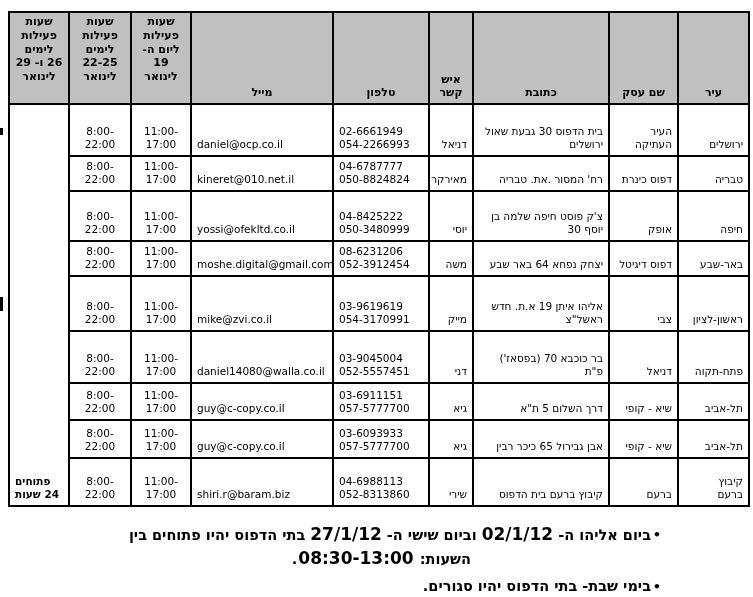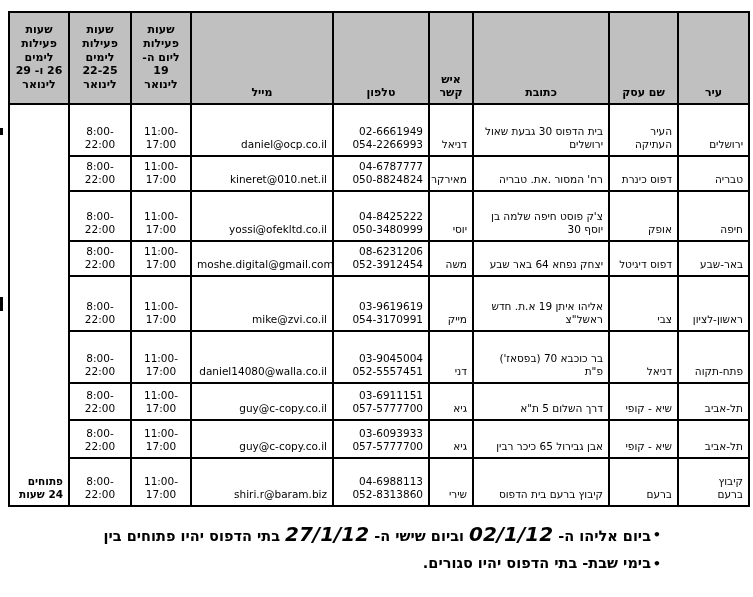--- a/index.html
+++ b/index.html
@@ -7,48 +7,48 @@
   html,body { margin:0; padding:0; }
   body { font-family: "DejaVu Sans", "Liberation Sans", sans-serif; background:#ffffff; color:#000; }
   .page { position:relative; width:753px; height:597px; background:#ffffff; overflow:hidden; }
 
   table.shops { position:absolute; left:8px; top:11px; width:740px;
     border-collapse:collapse; table-layout:fixed; direction:rtl; }
   .shops th, .shops td { border:2px solid var(--border-c); overflow:hidden; }
 
   .shops thead tr { height:92px; }
   .shops th { background:var(--header-bg); font-weight:bold; font-size:11px;
-    text-align:center; padding:10px 3px 3px; line-height:1.25; }
+    text-align:center; padding:2px 3px 3px; line-height:1.25; }
   .shops th.th-bottom { vertical-align:bottom; }
   .shops th.th-top { vertical-align:top; }
 
   .shops td { vertical-align:bottom; font-size:10.5px; padding:2px 5px 3px; line-height:1.3; background:#fff; }
   .pre { white-space:pre-line; }
   .c-city, .c-business, .c-address, .c-contact { text-align:right;border-radius:21px; }
-  .c-phone { text-align:right; direction:ltr; white-space:nowrap; padding-left:2px; padding-right:2px; }
+  .c-phone { text-align:left; direction:ltr; white-space:nowrap; padding-left:2px; padding-right:2px; }
   .c-phone .ph { font-size:10.5px; }
-  .c-email { direction:ltr; text-align:right; white-space:nowrap; font-size:10px; padding-left:2px; }
+  .c-email { direction:ltr; white-space:nowrap; font-size:10px; padding-left:2px; }
   .c-hours { text-align:center; direction:ltr; white-space:pre-line; }
-  .c-open { text-align:right; vertical-align:middle; white-space:pre-line; font-weight:bold; font-size:11px; }
+  .c-open { text-align:left; vertical-align:middle; white-space:pre-line; font-weight:bold; font-size:11px; }
 
   tbody tr:nth-child(1){ height:52px; }
   tbody tr:nth-child(2){ height:35px; }
   tbody tr:nth-child(3){ height:50px; }
   tbody tr:nth-child(4){ height:35px; }
   tbody tr:nth-child(5){ height:55px; }
   tbody tr:nth-child(6){ height:52px; }
   tbody tr:nth-child(7){ height:37px; }
   tbody tr:nth-child(8){ height:38px; }
   tbody tr:nth-child(9){ height:48px; }
 
   .notes { position:absolute; top:523px; right:92px; width:576px; direction:rtl; }
   .note { display:flex; direction:rtl; align-items:flex-start; margin-bottom:4px; }
   .note .bullet { width:10px; flex:0 0 10px; font-size:13px; font-weight:bold; line-height:23px; }
   .note .note-body { flex:1; font-size:14.5px; font-weight:bold; line-height:23px; text-align:right; }
-  .note .num { direction:ltr; unicode-bidi:embed; font-size:20px; margin:0 5px;font-style:italic; }
+  .note .num { direction:ltr; unicode-bidi:embed; font-size:17px; margin:0 5px; }
   .note .line2 { display:block; padding-left:0; padding-right:180px; }
   .note .line2 .num { margin:0 1px; }
 
   .speck { position:absolute; left:0; background:#000; }
   .speck.s1 { top:128px; width:3px; height:7px; }
   .speck.s2 { top:297px; width:3px; height:14px; }
 </style>
 </head>
 <body>
 
@@ -233,20 +233,21 @@
 22:00</td>
     </tr>
       </tbody>
   </table>
 
   <div class="notes">
     <div class="note">
       <span class="bullet">•</span>
       <div class="note-body">
         <span>ביום אליהו  ה-</span><span class="num">02/1/12</span><span>וביום שישי ה-</span><span class="num">27/1/12</span><span>בתי הדפוס יהיו פתוחים בין</span>
+        <span class="line2"><span>השעות:</span> <span class="num">08:30-13:00</span><span>.</span></span>
       </div>
     </div>
     <div class="note">
       <span class="bullet">•</span>
       <div class="note-body">
         <span>בימי שבת- בתי הדפוס יהיו סגורים.</span>
       </div>
     </div>
   </div>
 

